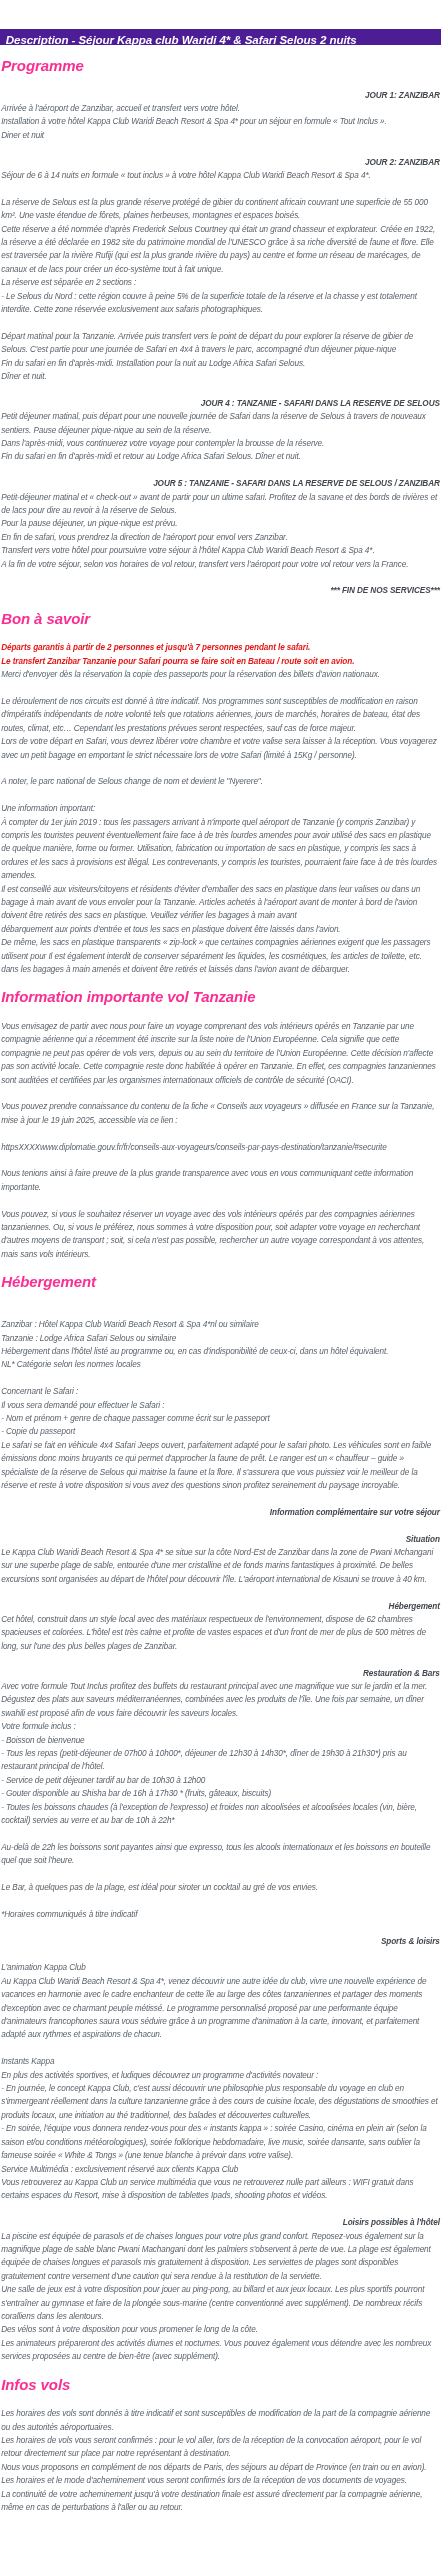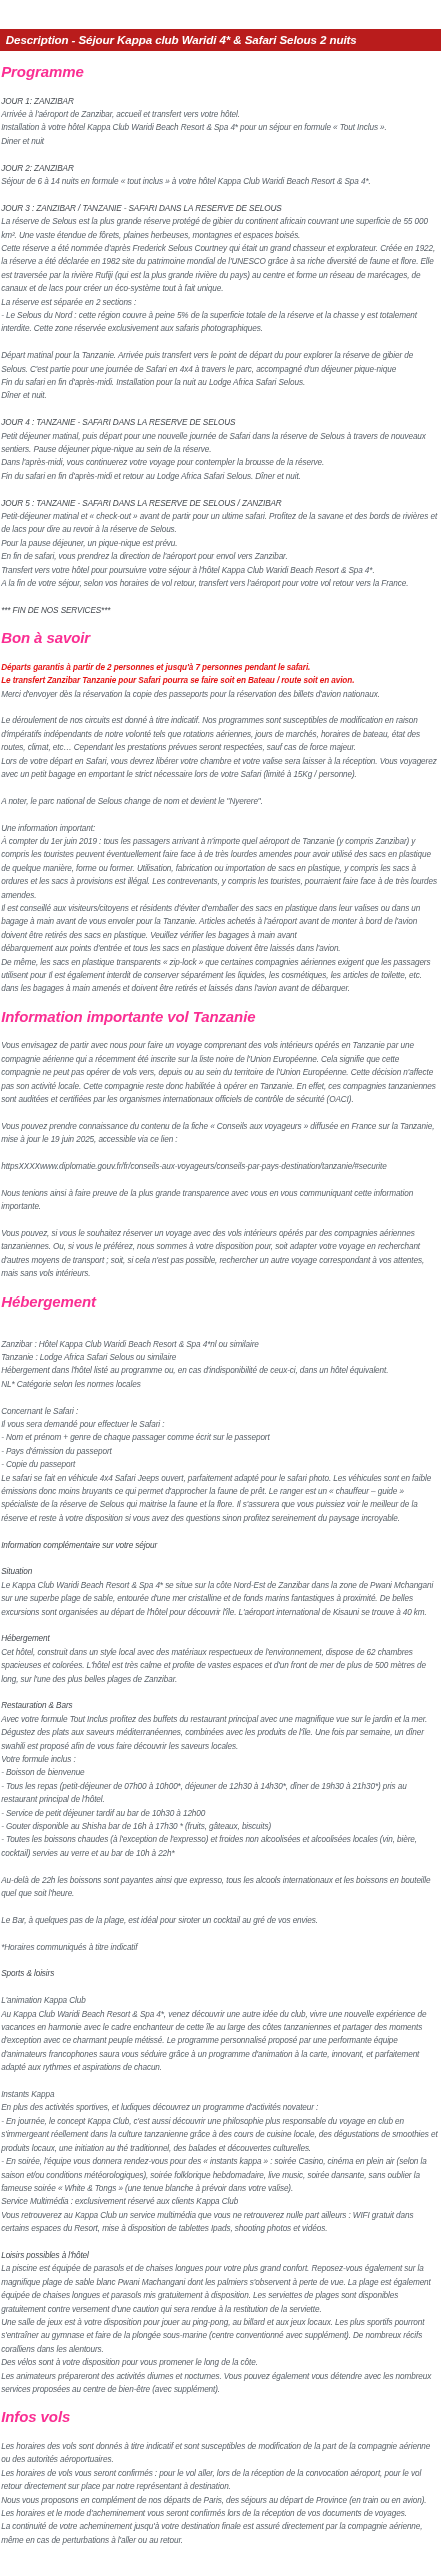--- a/index.html
+++ b/index.html
@@ -11,44 +11,45 @@
     width: 441px;
     font-family: "Liberation Sans", sans-serif;
     font-style: italic;
     color: #5a626a;
     font-size: 8.2px;
     line-height: 13.4px;
     letter-spacing: -0.1px;
   }
   .top-spacer { height: 29px; }
   .header-bar {
-    background: #b91c1c;
+    background: #4c1d95;
     color: #ffffff;
     font-weight: bold;
     font-style: italic;
     font-size: 11.6px;
     line-height: 22px;
-    height: 22px;
+    height: 16px;
     padding-left: 5.8px;
     white-space: nowrap;
     overflow: hidden;
   }
   main { padding: 0 1.2px 17.5px 1.2px; }
   h2 {
     color: #fa2f93;
     font-size: 15px;
     font-weight: bold;
     font-style: italic;
     margin: 12px 0 14px 0;
     line-height: 17.5px;
   }
   p { margin: 0; }
   p.bold {
     color: #43484e;
-    font-weight: normal;
+    font-weight: bold;
+    text-align: right;
   }
   p.red-bold {
     color: #e51616;
     font-weight: bold;
   }
   .spacer { height: 13.4px; }
 </style>
 </head>
 <body>
 
@@ -61,21 +62,20 @@
 <main id="doc-body">
     <h2>Programme</h2>
     <p class="bold">JOUR 1: ZANZIBAR</p>
     <p class="normal">Arrivée à l'aéroport de Zanzibar, accueil et transfert vers votre hôtel.</p>
     <p class="normal">Installation à votre hôtel Kappa Club Waridi Beach Resort &amp; Spa 4* pour un séjour en formule « Tout Inclus ».</p>
     <p class="normal">Diner et nuit</p>
     <div class="spacer"></div>
     <p class="bold">JOUR 2: ZANZIBAR</p>
     <p class="normal">Séjour de 6 à 14 nuits en formule « tout inclus » à votre hôtel Kappa Club Waridi Beach Resort &amp; Spa 4*.</p>
     <div class="spacer"></div>
-    <p class="bold">JOUR 3 : ZANZIBAR / TANZANIE - SAFARI DANS LA RESERVE DE SELOUS</p>
     <p class="normal">La réserve de Selous est la plus grande réserve protégé de gibier du continent africain couvrant une superficie de 55 000 km². Une vaste étendue de fôrets, plaines herbeuses, montagnes et espaces boisés.</p>
     <p class="normal">Cette réserve a été nommée d'après Frederick Selous Courtney qui était un grand chasseur et explorateur. Créée en 1922, la réserve a été déclarée en 1982 site du patrimoine mondial de l'UNESCO grâce à sa riche diversité de faune et flore. Elle est traversée par la rivière Rufiji (qui est la plus grande rivière du pays) au centre et forme un réseau de marécages, de canaux et de lacs pour créer un éco-système tout à fait unique.</p>
     <p class="normal">La réserve est séparée en 2 sections :</p>
     <p class="normal">- Le Selous du Nord : cette région couvre à peine 5% de la superficie totale de la réserve et la chasse y est totalement interdite. Cette zone réservée exclusivement aux safaris photographiques.</p>
     <div class="spacer"></div>
     <p class="normal">Départ matinal pour la Tanzanie. Arrivée puis transfert vers le point de départ du pour explorer la réserve de gibier de Selous. C'est partie pour une journée de Safari en 4x4 à travers le parc, accompagné d'un déjeuner pique-nique</p>
     <p class="normal">Fin du safari en fin d'après-midi. Installation pour la nuit au Lodge Africa Safari Selous.</p>
     <p class="normal">Dîner et nuit.</p>
     <div class="spacer"></div>
     <p class="bold">JOUR 4 : TANZANIE - SAFARI DANS LA RESERVE DE SELOUS</p>
@@ -119,21 +119,20 @@
     <h2>Hébergement</h2>
     <div class="spacer"></div>
     <p class="normal">Zanzibar : Hôtel Kappa Club Waridi Beach Resort &amp; Spa 4*nl ou similaire</p>
     <p class="normal">Tanzanie : Lodge Africa Safari Selous ou similaire</p>
     <p class="normal">Hébergement dans l'hôtel listé au programme ou, en cas d'indisponibilité de ceux-ci, dans un hôtel équivalent.</p>
     <p class="normal">NL* Catégorie selon les normes locales</p>
     <div class="spacer"></div>
     <p class="normal">Concernant le Safari :</p>
     <p class="normal">Il vous sera demandé pour effectuer le Safari :</p>
     <p class="normal">- Nom et prénom + genre de chaque passager comme écrit sur le passeport</p>
-    <p class="normal">- Pays d'émission du passeport</p>
     <p class="normal">- Copie du passeport</p>
     <p class="normal">Le safari se fait en véhicule 4x4 Safari Jeeps ouvert, parfaitement adapté pour le safari photo. Les véhicules sont en faible émissions donc moins bruyants ce qui permet d'approcher la faune de prêt. Le ranger est un « chauffeur – guide » spécialiste de la réserve de Selous qui maitrise la faune et la flore. Il s'assurera que vous puissiez voir le meilleur de la réserve et reste à votre disposition si vous avez des questions sinon profitez sereinement du paysage incroyable.</p>
     <div class="spacer"></div>
     <p class="bold">Information complémentaire sur votre séjour</p>
     <div class="spacer"></div>
     <p class="bold">Situation</p>
     <p class="normal">Le Kappa Club Waridi Beach Resort &amp; Spa 4* se situe sur la côte Nord-Est de Zanzibar dans la zone de Pwani Mchangani sur une superbe plage de sable, entourée d'une mer cristalline et de fonds marins fantastiques à proximité. De belles excursions sont organisées au départ de l'hôtel pour découvrir l'île. L'aéroport international de Kisauni se trouve à 40 km.</p>
     <div class="spacer"></div>
     <p class="bold">Hébergement</p>
     <p class="normal">Cet hôtel, construit dans un style local avec des matériaux respectueux de l'environnement, dispose de 62 chambres spacieuses et colorées. L'hôtel est très calme et profite de vastes espaces et d'un front de mer de plus de 500 mètres de long, sur l'une des plus belles plages de Zanzibar.</p>

